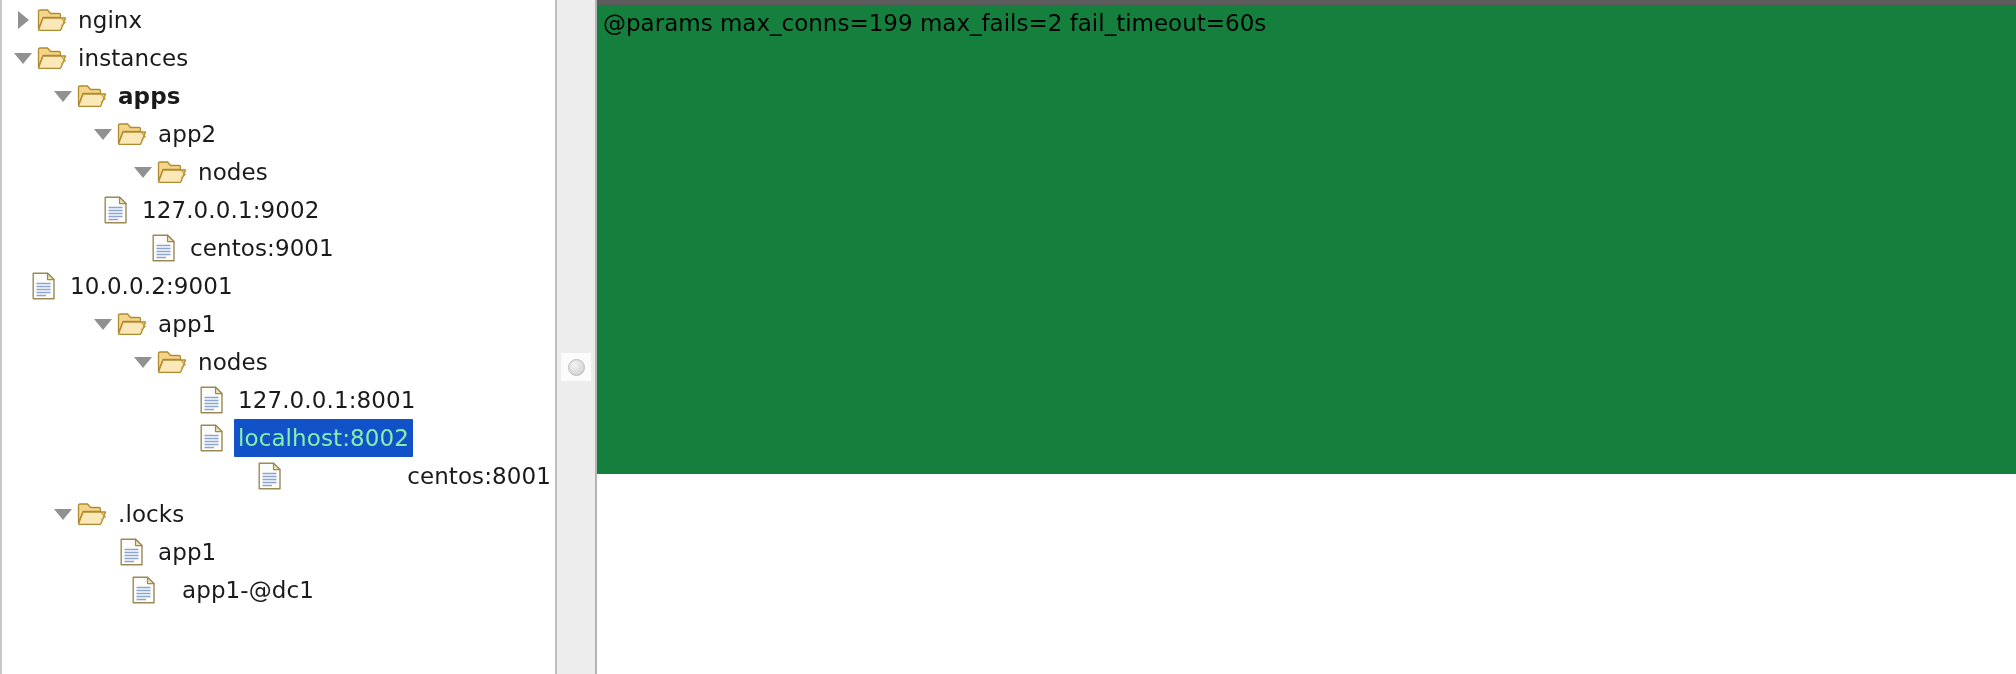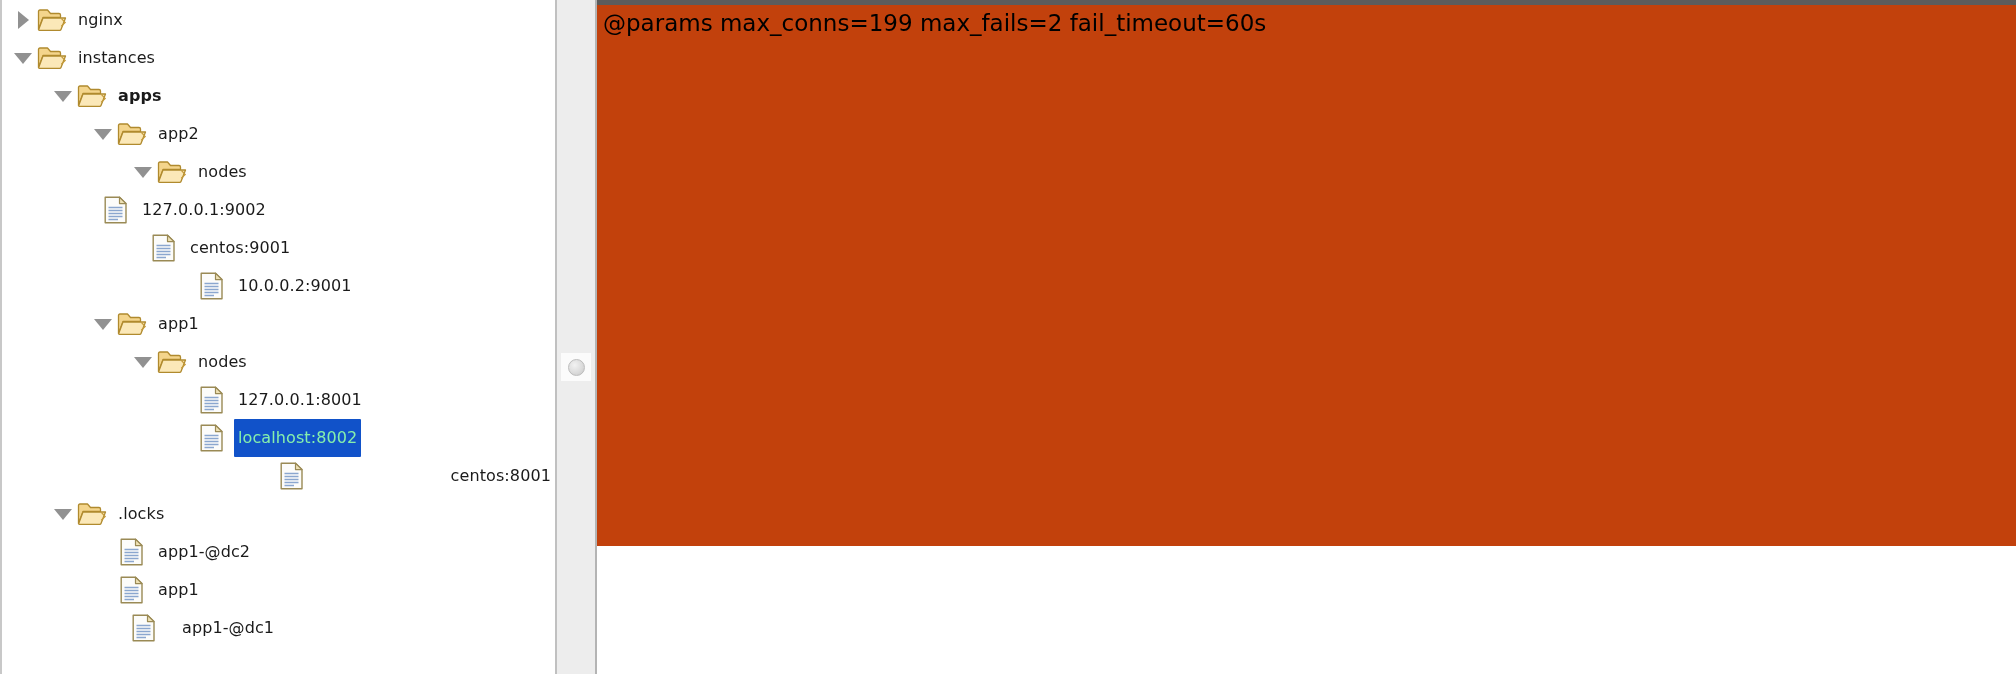--- a/index.html
+++ b/index.html
@@ -76,21 +76,21 @@
     width: 32px;
     height: 38px;
     display: flex;
     align-items: center;
     justify-content: center;
     margin-right: 6px;
   }
   .icon-wrap svg { display: block; }
 
   .row-label {
-    font-size: 16px;
+    font-size: 23px;
     line-height: 38px;
     color: #1a1a1a;
     letter-spacing: 0.1px;
     padding: 0 4px;
   }
 
   .tree-row.selected .row-label {
     background: #1152c9;
     color: #86efac;
     border-radius: 1px;
@@ -121,22 +121,22 @@
     height: 17px;
     border-radius: 50%;
     background: radial-gradient(circle at 38% 34%, #f2f2f2 0%, #dcdcdc 55%, #c6c6c6 100%);
     border: 1px solid #bcbcbc;
   }
 
   
   .editor-panel {
     position: relative;
     flex: 1 1 auto;
-    height: 546px;
-    background: #c2410c;
+    height: 474px;
+    background: #15803d;
     border-top: 5px solid #5c5c5c;
     overflow: hidden;
   }
   .editor-text {
     font-family: "DejaVu Sans", "Liberation Sans", sans-serif;
     font-size: 23px;
     line-height: 30px;
     color: #000000;
     padding: 3px 0 0 6px;
     white-space: pre;
@@ -241,78 +241,78 @@
                 <line x1="4.5" y1="11.5" x2="18.5" y2="11.5"></line>
                 <line x1="4.5" y1="14.5" x2="18.5" y2="14.5"></line>
                 <line x1="4.5" y1="17.5" x2="18.5" y2="17.5"></line>
                 <line x1="4.5" y1="20.5" x2="18.5" y2="20.5"></line>
                 <line x1="4.5" y1="23.5" x2="14.0" y2="23.5"></line>
               </g>
             </svg>
           </span>
           <span class="row-label">centos:9001</span>
         </div>
+        <div class="tree-row" style="">
+          <span class="twisty empty"></span>
+          <span class="icon-wrap">
+            <svg width="24" height="28" viewBox="0 0 24 28">
+              <path d="M1.2 1.2 L15.5 1.2 L22 7.6 L22 26.8 L1.2 26.8 Z" fill="#fcfcfa" stroke="#9a8a55" stroke-width="1.4" stroke-linejoin="round"></path>
+              <path d="M15.5 1.2 L15.5 7.6 L22 7.6 Z" fill="#efe2b6" stroke="#9a8a55" stroke-width="1.2" stroke-linejoin="round"></path>
+              <g stroke="#8ba7cf" stroke-width="1.5">
+                <line x1="4.5" y1="11.5" x2="18.5" y2="11.5"></line>
+                <line x1="4.5" y1="14.5" x2="18.5" y2="14.5"></line>
+                <line x1="4.5" y1="17.5" x2="18.5" y2="17.5"></line>
+                <line x1="4.5" y1="20.5" x2="18.5" y2="20.5"></line>
+                <line x1="4.5" y1="23.5" x2="14.0" y2="23.5"></line>
+              </g>
+            </svg>
+          </span>
+          <span class="row-label">10.0.0.2:9001</span>
+        </div>
+        <div class="tree-row" style="padding-left: 88px;">
+          <span class="twisty">
+            <span class="tri down"></span>
+          </span>
+          <span class="icon-wrap">
+            <svg width="30" height="26" viewBox="0 0 30 26">
+              <path d="M1.5 22.5 L1.5 4.5 Q1.5 3 3 3 L10.5 3 L13.5 6.5 L22 6.5 Q23.5 6.5 23.5 8 L23.5 10.5 L6 10.5 L1.5 22.5 Z" fill="#f4d58c" stroke="#b08a2e" stroke-width="1.3" stroke-linejoin="round"></path>
+              <path d="M6 11 L28.5 11 L24 22.5 Q23.7 23.3 22.7 23.3 L2.5 23.3 Q1.3 23.3 1.8 22.2 Z" fill="#fbe8b8" stroke="#b08a2e" stroke-width="1.3" stroke-linejoin="round"></path>
+              <path d="M24.5 11.6 L28.2 15.5 L24.3 19.2" fill="none" stroke="#c49a3a" stroke-width="1.2"></path>
+            </svg>
+          </span>
+          <span class="row-label">app1</span>
+        </div>
+        <div class="tree-row" style="padding-left: 128px;">
+          <span class="twisty">
+            <span class="tri down"></span>
+          </span>
+          <span class="icon-wrap">
+            <svg width="30" height="26" viewBox="0 0 30 26">
+              <path d="M1.5 22.5 L1.5 4.5 Q1.5 3 3 3 L10.5 3 L13.5 6.5 L22 6.5 Q23.5 6.5 23.5 8 L23.5 10.5 L6 10.5 L1.5 22.5 Z" fill="#f4d58c" stroke="#b08a2e" stroke-width="1.3" stroke-linejoin="round"></path>
+              <path d="M6 11 L28.5 11 L24 22.5 Q23.7 23.3 22.7 23.3 L2.5 23.3 Q1.3 23.3 1.8 22.2 Z" fill="#fbe8b8" stroke="#b08a2e" stroke-width="1.3" stroke-linejoin="round"></path>
+              <path d="M24.5 11.6 L28.2 15.5 L24.3 19.2" fill="none" stroke="#c49a3a" stroke-width="1.2"></path>
+            </svg>
+          </span>
+          <span class="row-label">nodes</span>
+        </div>
         <div class="tree-row" style="padding-left: 168px;">
           <span class="twisty empty"></span>
           <span class="icon-wrap">
             <svg width="24" height="28" viewBox="0 0 24 28">
               <path d="M1.2 1.2 L15.5 1.2 L22 7.6 L22 26.8 L1.2 26.8 Z" fill="#fcfcfa" stroke="#9a8a55" stroke-width="1.4" stroke-linejoin="round"></path>
               <path d="M15.5 1.2 L15.5 7.6 L22 7.6 Z" fill="#efe2b6" stroke="#9a8a55" stroke-width="1.2" stroke-linejoin="round"></path>
               <g stroke="#8ba7cf" stroke-width="1.5">
                 <line x1="4.5" y1="11.5" x2="18.5" y2="11.5"></line>
                 <line x1="4.5" y1="14.5" x2="18.5" y2="14.5"></line>
                 <line x1="4.5" y1="17.5" x2="18.5" y2="17.5"></line>
                 <line x1="4.5" y1="20.5" x2="18.5" y2="20.5"></line>
                 <line x1="4.5" y1="23.5" x2="14.0" y2="23.5"></line>
               </g>
             </svg>
           </span>
-          <span class="row-label">10.0.0.2:9001</span>
-        </div>
-        <div class="tree-row" style="padding-left: 88px;">
-          <span class="twisty">
-            <span class="tri down"></span>
-          </span>
-          <span class="icon-wrap">
-            <svg width="30" height="26" viewBox="0 0 30 26">
-              <path d="M1.5 22.5 L1.5 4.5 Q1.5 3 3 3 L10.5 3 L13.5 6.5 L22 6.5 Q23.5 6.5 23.5 8 L23.5 10.5 L6 10.5 L1.5 22.5 Z" fill="#f4d58c" stroke="#b08a2e" stroke-width="1.3" stroke-linejoin="round"></path>
-              <path d="M6 11 L28.5 11 L24 22.5 Q23.7 23.3 22.7 23.3 L2.5 23.3 Q1.3 23.3 1.8 22.2 Z" fill="#fbe8b8" stroke="#b08a2e" stroke-width="1.3" stroke-linejoin="round"></path>
-              <path d="M24.5 11.6 L28.2 15.5 L24.3 19.2" fill="none" stroke="#c49a3a" stroke-width="1.2"></path>
-            </svg>
-          </span>
-          <span class="row-label">app1</span>
-        </div>
-        <div class="tree-row" style="padding-left: 128px;">
-          <span class="twisty">
-            <span class="tri down"></span>
-          </span>
-          <span class="icon-wrap">
-            <svg width="30" height="26" viewBox="0 0 30 26">
-              <path d="M1.5 22.5 L1.5 4.5 Q1.5 3 3 3 L10.5 3 L13.5 6.5 L22 6.5 Q23.5 6.5 23.5 8 L23.5 10.5 L6 10.5 L1.5 22.5 Z" fill="#f4d58c" stroke="#b08a2e" stroke-width="1.3" stroke-linejoin="round"></path>
-              <path d="M6 11 L28.5 11 L24 22.5 Q23.7 23.3 22.7 23.3 L2.5 23.3 Q1.3 23.3 1.8 22.2 Z" fill="#fbe8b8" stroke="#b08a2e" stroke-width="1.3" stroke-linejoin="round"></path>
-              <path d="M24.5 11.6 L28.2 15.5 L24.3 19.2" fill="none" stroke="#c49a3a" stroke-width="1.2"></path>
-            </svg>
-          </span>
-          <span class="row-label">nodes</span>
-        </div>
-        <div class="tree-row" style="padding-left: 168px;">
-          <span class="twisty empty"></span>
-          <span class="icon-wrap">
-            <svg width="24" height="28" viewBox="0 0 24 28">
-              <path d="M1.2 1.2 L15.5 1.2 L22 7.6 L22 26.8 L1.2 26.8 Z" fill="#fcfcfa" stroke="#9a8a55" stroke-width="1.4" stroke-linejoin="round"></path>
-              <path d="M15.5 1.2 L15.5 7.6 L22 7.6 Z" fill="#efe2b6" stroke="#9a8a55" stroke-width="1.2" stroke-linejoin="round"></path>
-              <g stroke="#8ba7cf" stroke-width="1.5">
-                <line x1="4.5" y1="11.5" x2="18.5" y2="11.5"></line>
-                <line x1="4.5" y1="14.5" x2="18.5" y2="14.5"></line>
-                <line x1="4.5" y1="17.5" x2="18.5" y2="17.5"></line>
-                <line x1="4.5" y1="20.5" x2="18.5" y2="20.5"></line>
-                <line x1="4.5" y1="23.5" x2="14.0" y2="23.5"></line>
-              </g>
-            </svg>
-          </span>
           <span class="row-label">127.0.0.1:8001</span>
         </div>
         <div class="tree-row selected" style="padding-left: 168px;">
           <span class="twisty empty"></span>
           <span class="icon-wrap">
             <svg width="24" height="28" viewBox="0 0 24 28">
               <path d="M1.2 1.2 L15.5 1.2 L22 7.6 L22 26.8 L1.2 26.8 Z" fill="#fcfcfa" stroke="#9a8a55" stroke-width="1.4" stroke-linejoin="round"></path>
               <path d="M15.5 1.2 L15.5 7.6 L22 7.6 Z" fill="#efe2b6" stroke="#9a8a55" stroke-width="1.2" stroke-linejoin="round"></path>
               <g stroke="#8ba7cf" stroke-width="1.5">
                 <line x1="4.5" y1="11.5" x2="18.5" y2="11.5"></line>
@@ -347,37 +347,20 @@
             <span class="tri down"></span>
           </span>
           <span class="icon-wrap">
             <svg width="30" height="26" viewBox="0 0 30 26">
               <path d="M1.5 22.5 L1.5 4.5 Q1.5 3 3 3 L10.5 3 L13.5 6.5 L22 6.5 Q23.5 6.5 23.5 8 L23.5 10.5 L6 10.5 L1.5 22.5 Z" fill="#f4d58c" stroke="#b08a2e" stroke-width="1.3" stroke-linejoin="round"></path>
               <path d="M6 11 L28.5 11 L24 22.5 Q23.7 23.3 22.7 23.3 L2.5 23.3 Q1.3 23.3 1.8 22.2 Z" fill="#fbe8b8" stroke="#b08a2e" stroke-width="1.3" stroke-linejoin="round"></path>
               <path d="M24.5 11.6 L28.2 15.5 L24.3 19.2" fill="none" stroke="#c49a3a" stroke-width="1.2"></path>
             </svg>
           </span>
           <span class="row-label">.locks</span>
-        </div>
-        <div class="tree-row" style="padding-left: 88px;">
-          <span class="twisty empty"></span>
-          <span class="icon-wrap">
-            <svg width="24" height="28" viewBox="0 0 24 28">
-              <path d="M1.2 1.2 L15.5 1.2 L22 7.6 L22 26.8 L1.2 26.8 Z" fill="#fcfcfa" stroke="#9a8a55" stroke-width="1.4" stroke-linejoin="round"></path>
-              <path d="M15.5 1.2 L15.5 7.6 L22 7.6 Z" fill="#efe2b6" stroke="#9a8a55" stroke-width="1.2" stroke-linejoin="round"></path>
-              <g stroke="#8ba7cf" stroke-width="1.5">
-                <line x1="4.5" y1="11.5" x2="18.5" y2="11.5"></line>
-                <line x1="4.5" y1="14.5" x2="18.5" y2="14.5"></line>
-                <line x1="4.5" y1="17.5" x2="18.5" y2="17.5"></line>
-                <line x1="4.5" y1="20.5" x2="18.5" y2="20.5"></line>
-                <line x1="4.5" y1="23.5" x2="14.0" y2="23.5"></line>
-              </g>
-            </svg>
-          </span>
-          <span class="row-label">app1-@dc2</span>
         </div>
         <div class="tree-row" style="padding-left: 88px;">
           <span class="twisty empty"></span>
           <span class="icon-wrap">
             <svg width="24" height="28" viewBox="0 0 24 28">
               <path d="M1.2 1.2 L15.5 1.2 L22 7.6 L22 26.8 L1.2 26.8 Z" fill="#fcfcfa" stroke="#9a8a55" stroke-width="1.4" stroke-linejoin="round"></path>
               <path d="M15.5 1.2 L15.5 7.6 L22 7.6 Z" fill="#efe2b6" stroke="#9a8a55" stroke-width="1.2" stroke-linejoin="round"></path>
               <g stroke="#8ba7cf" stroke-width="1.5">
                 <line x1="4.5" y1="11.5" x2="18.5" y2="11.5"></line>
                 <line x1="4.5" y1="14.5" x2="18.5" y2="14.5"></line>

